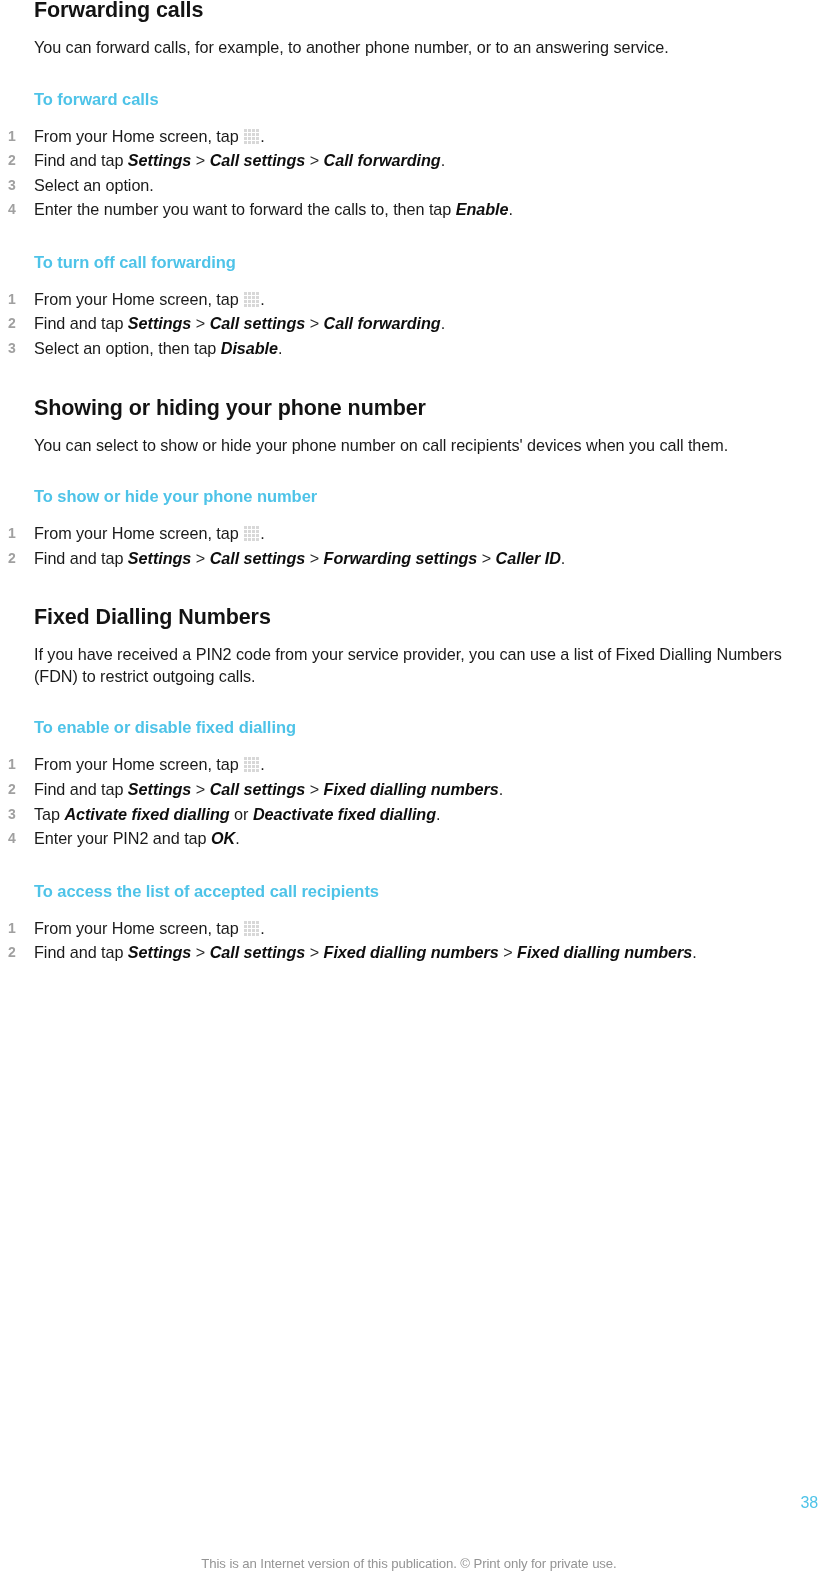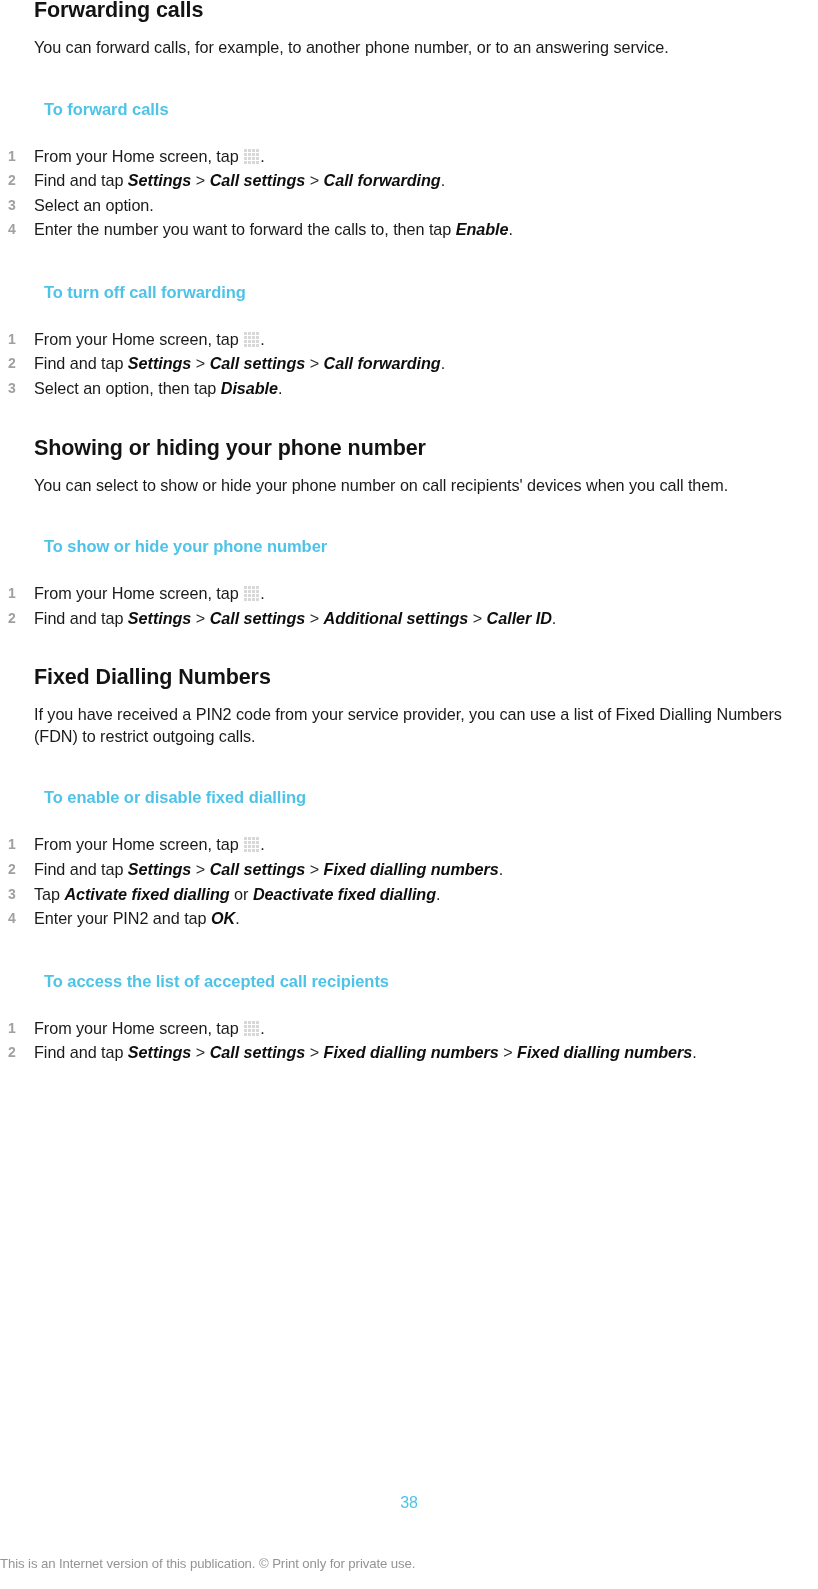--- a/index.html
+++ b/index.html
@@ -39,21 +39,21 @@
     margin: 0;
     padding: 0 0 0 34px;
     line-height: 26px;
   }
   .h-section.first { padding-top: 0; margin-top: -3px; }
 
   .h-task {
     font-size: 16.5px;
     font-weight: bold;
     color: #4ec3e8;
-    margin: 10px;
+    margin: 0;
     padding: 0 0 0 34px;
     line-height: 21px;
     letter-spacing: -0.05px;
   }
 
   
   .para {
     font-size: 16.2px;
     line-height: 21.5px;
     color: #1a1a1a;
@@ -127,30 +127,31 @@
   .gap-sm { height: 14px; }
   .gap-lg { height: 30px; }
   .gap-xl { height: 34px; }
 
   
   .page-number {
     position: absolute;
     left: 0;
     top: 1494px;
     width: 818px;
-    text-align: center;
+    text-align: right;
     font-size: 16px;
     color: #4ec3e8;
     letter-spacing: -0.2px;
   }
   .footer-note {
     position: absolute;
     left: 0;
     top: 1556px;
     width: 818px;
+    text-align: center;
     font-size: 13.2px;
     color: #949494;
     letter-spacing: -0.1px;
   }
 </style>
 </head>
 <body>
 
 <div class="page">
   <div class="content" id="content">
@@ -176,21 +177,21 @@
       </ol>
       <div class="gap-xl"></div>
       <h2 class="h-section">Showing or hiding your phone number</h2>
       <div class="gap-sm"></div>
       <p class="para">You can select to show or hide your phone number on call recipients' devices when you call them.</p>
       <div class="gap-lg"></div>
       <h3 class="h-task">To show or hide your phone number</h3>
       <div class="gap-sm"></div>
       <ol class="steps">
         <li><span class="num">1</span>From your Home screen, tap <span class="appdrawer"></span>.</li>
-        <li><span class="num">2</span>Find and tap <span class="b">Settings</span><span class="gt"> &gt; </span><span class="b">Call settings</span><span class="gt"> &gt; </span><span class="b">Additional settings</span><span class="gt"> &gt; </span><span class="b">Caller ID</span>.</li>
+        <li><span class="num">2</span>Find and tap <span class="b">Settings</span><span class="gt"> &gt; </span><span class="b">Call settings</span><span class="gt"> &gt; </span><span class="b">Forwarding settings</span><span class="gt"> &gt; </span><span class="b">Caller ID</span>.</li>
       </ol>
       <div class="gap-xl"></div>
       <h2 class="h-section">Fixed Dialling Numbers</h2>
       <div class="gap-sm"></div>
       <p class="para">If you have received a PIN2 code from your service provider, you can use a list of Fixed Dialling Numbers (FDN) to restrict outgoing calls.</p>
       <div class="gap-lg"></div>
       <h3 class="h-task">To enable or disable fixed dialling</h3>
       <div class="gap-sm"></div>
       <ol class="steps">
         <li><span class="num">1</span>From your Home screen, tap <span class="appdrawer"></span>.</li>

